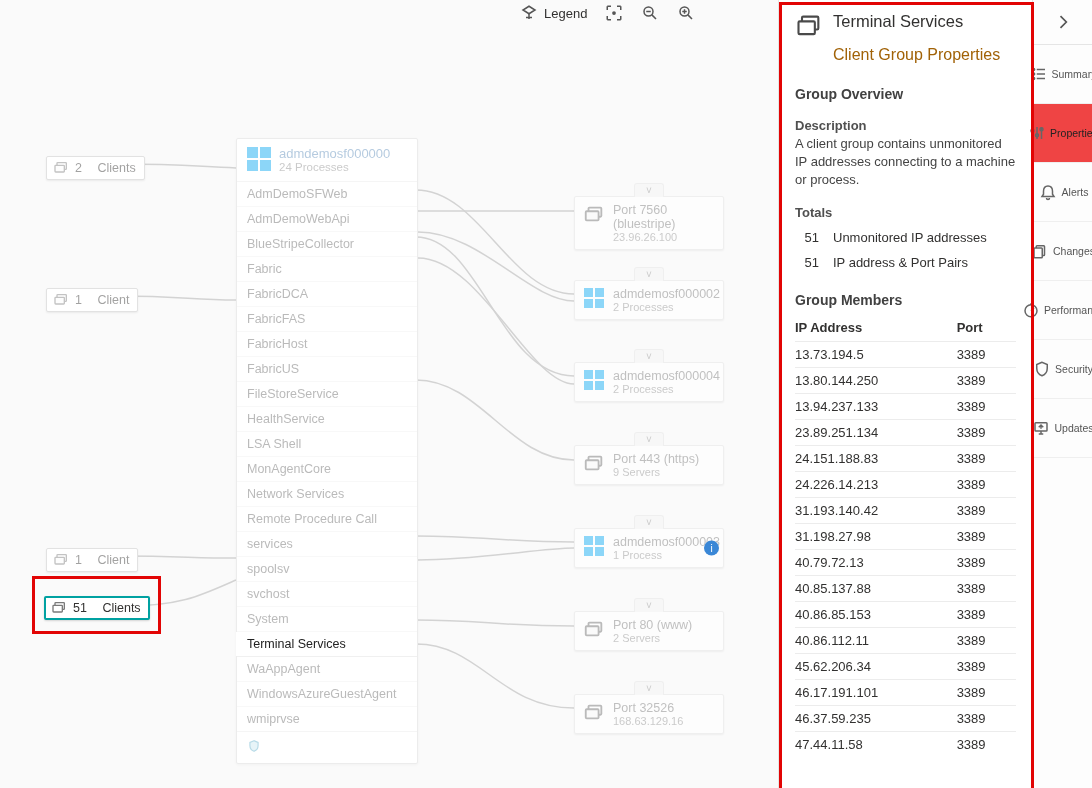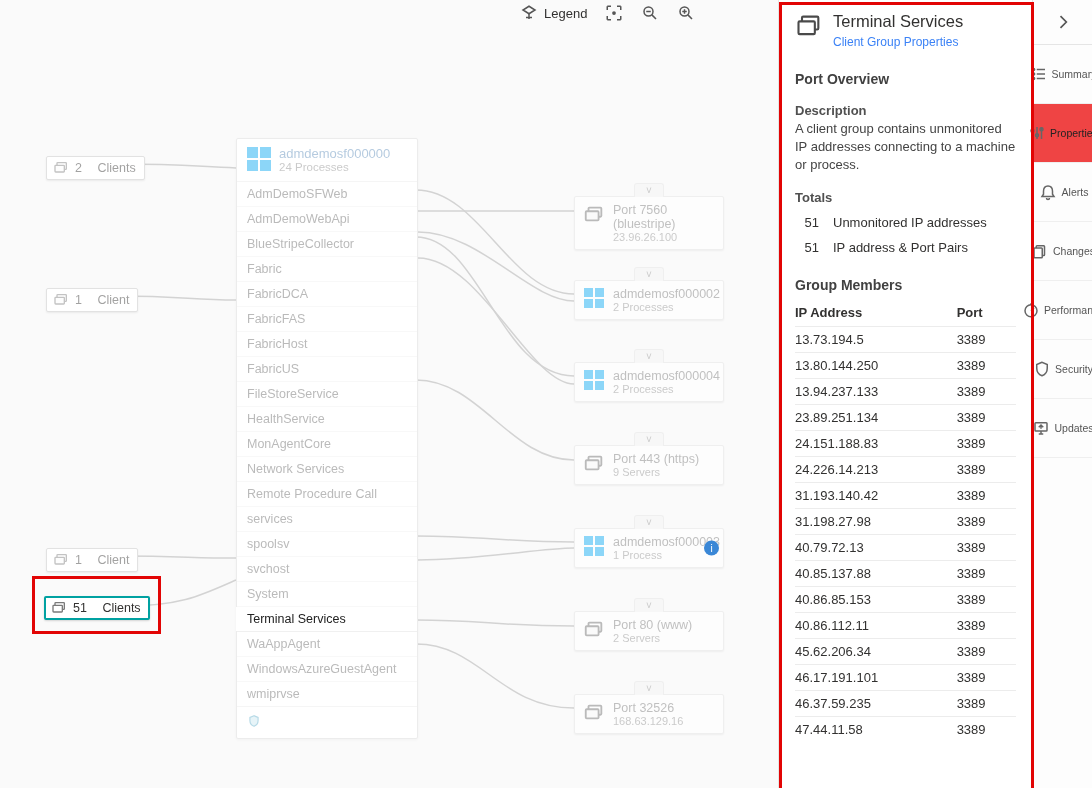--- a/index.html
+++ b/index.html
@@ -50,21 +50,21 @@
   .dep-body { display:flex; gap:8px; padding:6px 8px; align-items:flex-start; }
   .dep-title { color:#737373; font-size:12.5px; line-height:14px; }
   .dep-sub { font-size:11px; color:#8a8a8a; }
   .dep-icon { width:22px; height:22px; color:#666; flex-shrink:0; display:flex; align-items:center; justify-content:center;}
   .info-badge { position:absolute; right:4px; top:50%; transform:translateY(-50%); width:15px; height:15px; border-radius:50%; background:#3a87d6; color:#fff; font-size:10px; display:flex; align-items:center; justify-content:center; z-index:60;}
 
   
   .panel { position:absolute; left:778px; top:0; width:254px; height:788px; background:#fff; border-left:1px solid #e5e5e5; padding:12px 16px; box-sizing:border-box; overflow:hidden; }
   .panel-hd { display:flex; gap:10px; align-items:flex-start; }
   .panel-title { font-size:16.5px; color:#323130; }
-  .panel-sub { font-size:12px; color:#3b82f6; margin-top:4px; }
+  .panel-sub { font-size:16px; color:#a16207; margin-top:15px; }
   .sect-h { font-size:14px; font-weight:600; color:#414141; margin:22px 0 6px; }
   .sect-h.sub { font-size:13px; color:#505050; margin:16px 0 2px; }
   .desc { font-size:13px; color:#444; line-height:18px; }
   .totals-row { display:flex; gap:14px; font-size:13px; margin:10px 0 6px; }
   .totals-row .num { width:24px; text-align:right; }
   .mem-table { width:100%; margin-top:6px; border-collapse:collapse; font-size:13px; }
   .mem-table th { text-align:left; font-weight:600; color:#323130; padding:6px 0; }
   .mem-table td { padding:5px 0; border-top:1px solid #ececec; }
   .port-col { text-align:left; padding-left:6px !important;margin-top:16px; }
 
@@ -198,20 +198,21 @@
         <div class="proc-item">AdmDemoSFWeb</div>
         <div class="proc-item">AdmDemoWebApi</div>
         <div class="proc-item">BlueStripeCollector</div>
         <div class="proc-item">Fabric</div>
         <div class="proc-item">FabricDCA</div>
         <div class="proc-item">FabricFAS</div>
         <div class="proc-item">FabricHost</div>
         <div class="proc-item">FabricUS</div>
         <div class="proc-item">FileStoreService</div>
         <div class="proc-item">HealthService</div>
+        <div class="proc-item">LSA Shell</div>
         <div class="proc-item">MonAgentCore</div>
         <div class="proc-item">Network Services</div>
         <div class="proc-item">Remote Procedure Call</div>
         <div class="proc-item">services</div>
         <div class="proc-item">spoolsv</div>
         <div class="proc-item">svchost</div>
         <div class="proc-item">System</div>
         <div class="proc-item selected overlay-fg">Terminal Services</div>
         <div class="proc-item">WaAppAgent</div>
         <div class="proc-item">WindowsAzureGuestAgent</div>
@@ -357,21 +358,21 @@
         <rect x="6" y="4" width="14" height="11" rx="1"></rect>
         <rect x="3" y="8" width="14" height="11" rx="1" fill="#fff"></rect>
       </svg>
     </div>
     <div>
       <div class="panel-title">Terminal Services</div>
       <div class="panel-sub">Client Group Properties</div>
     </div>
   </div>
 
-  <div class="sect-h">Port Overview</div>
+  <div class="sect-h">Group Overview</div>
   <div class="sect-h sub">Description</div>
   <div class="desc">A client group contains unmonitored IP addresses connecting to a machine or process.</div>
 
   <div class="sect-h sub">Totals</div>
   <div id="totals-container">
       <div class="totals-row">
         <div class="num">51</div>
         <div>Unmonitored IP addresses</div>
       </div>
       <div class="totals-row">

